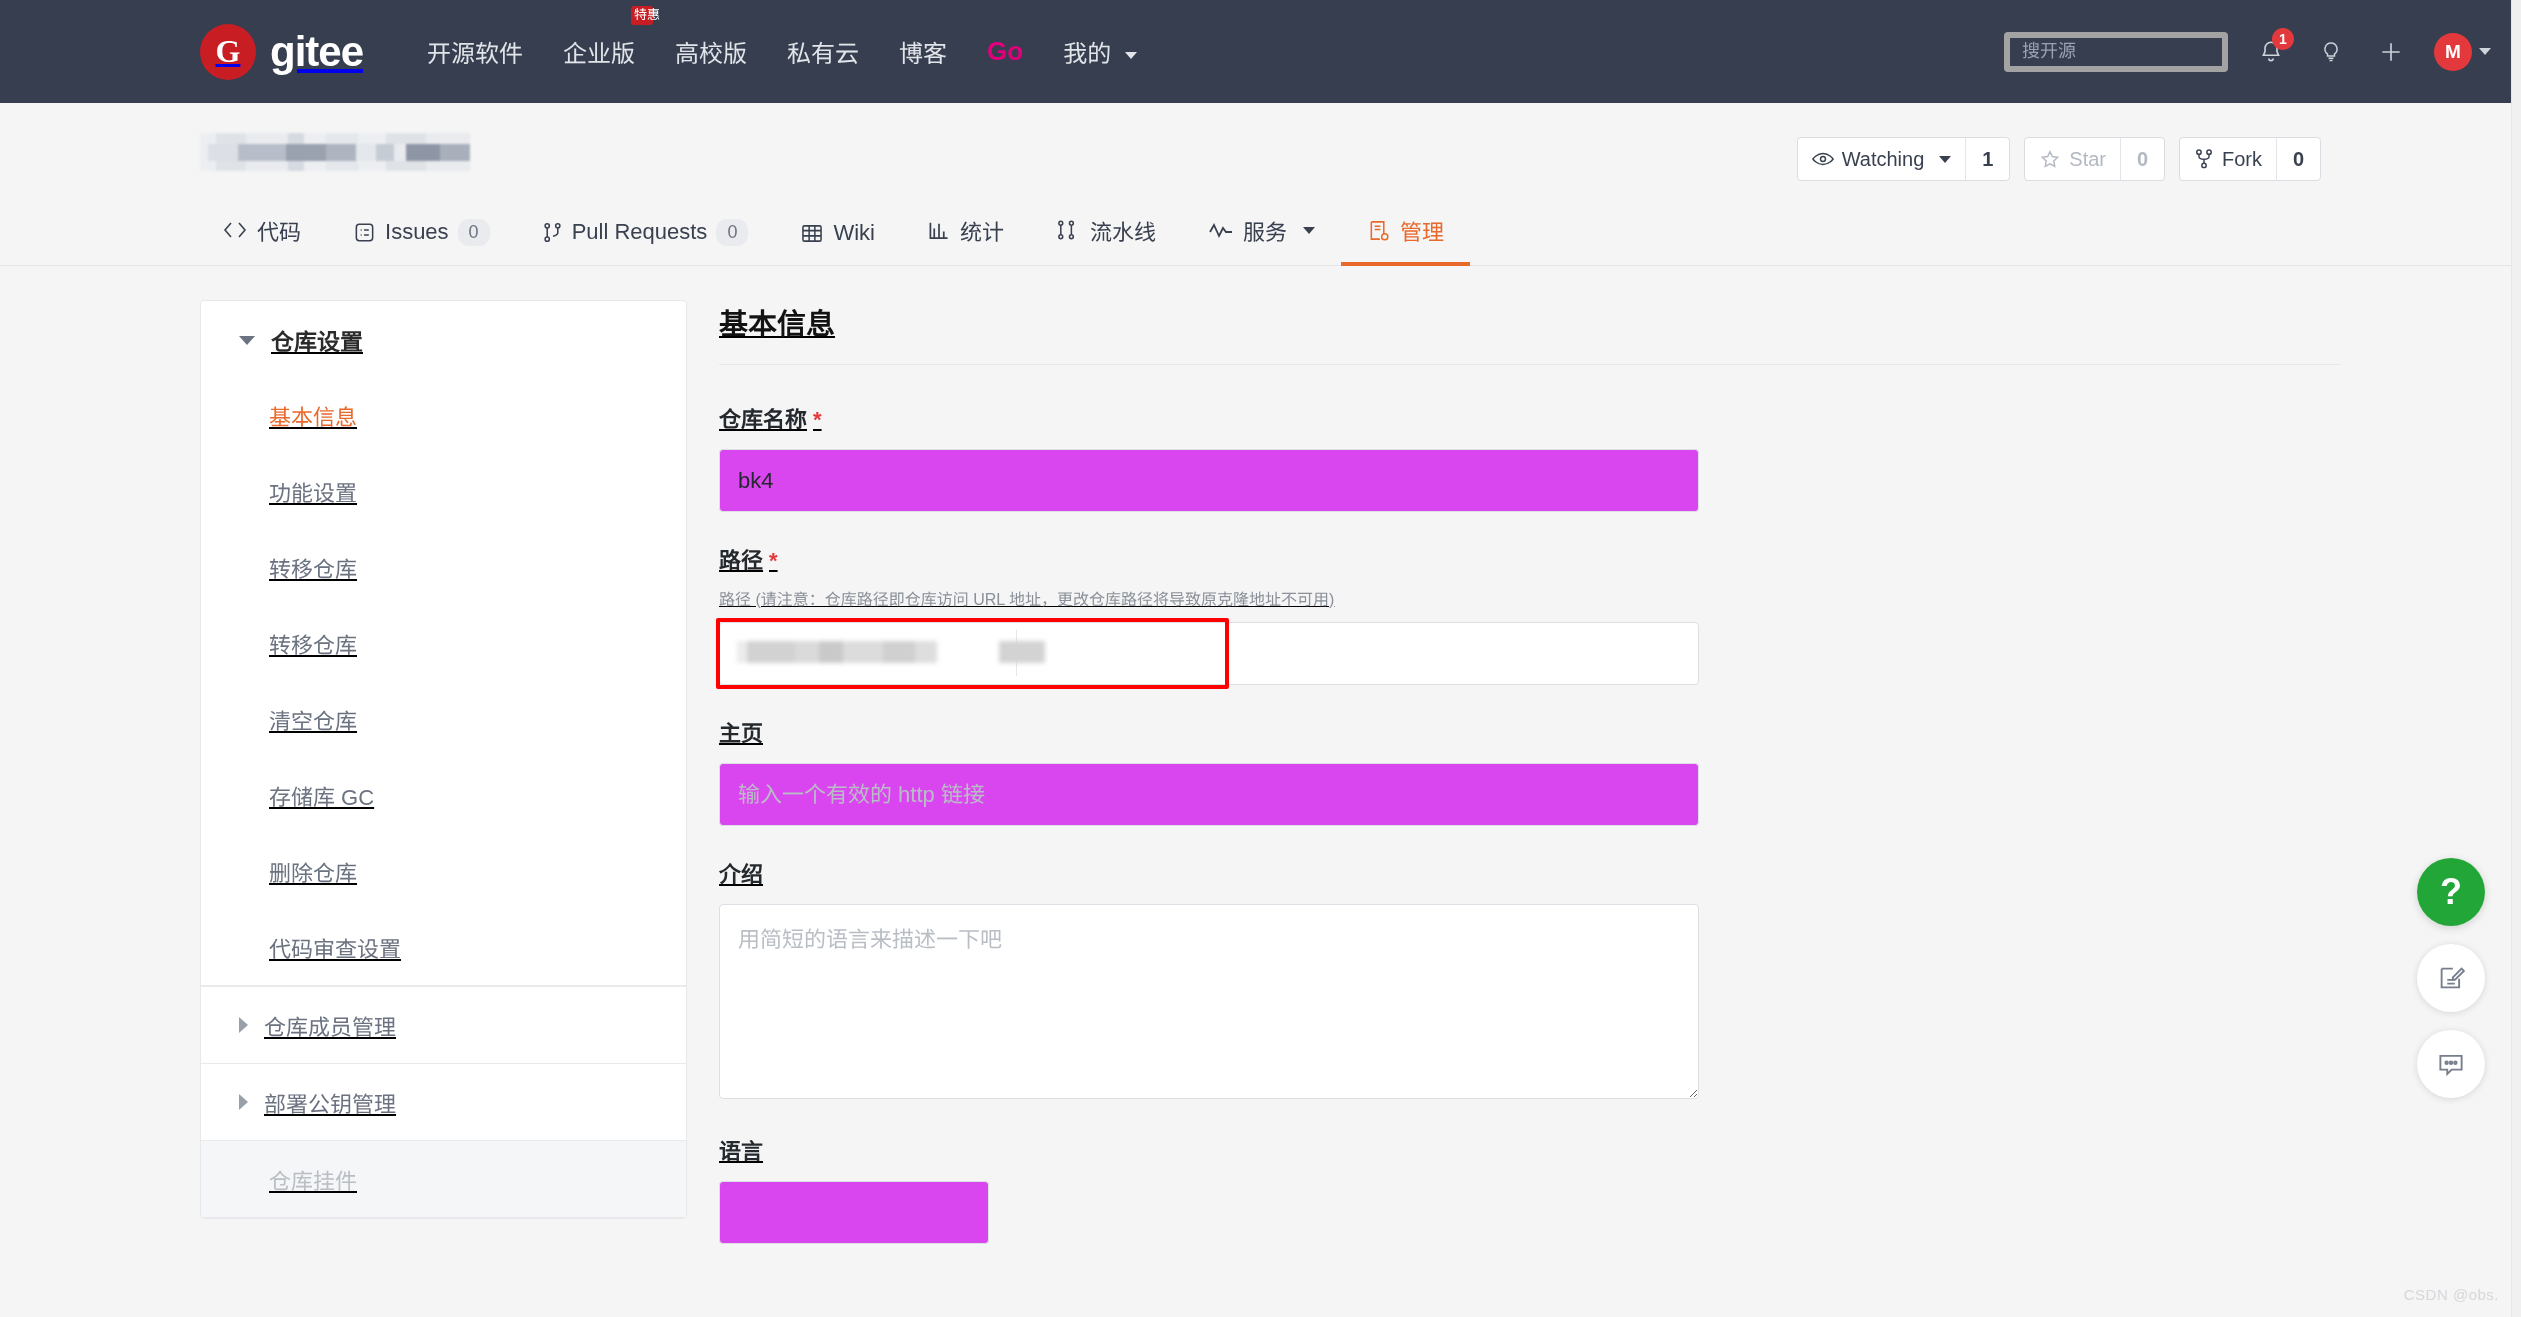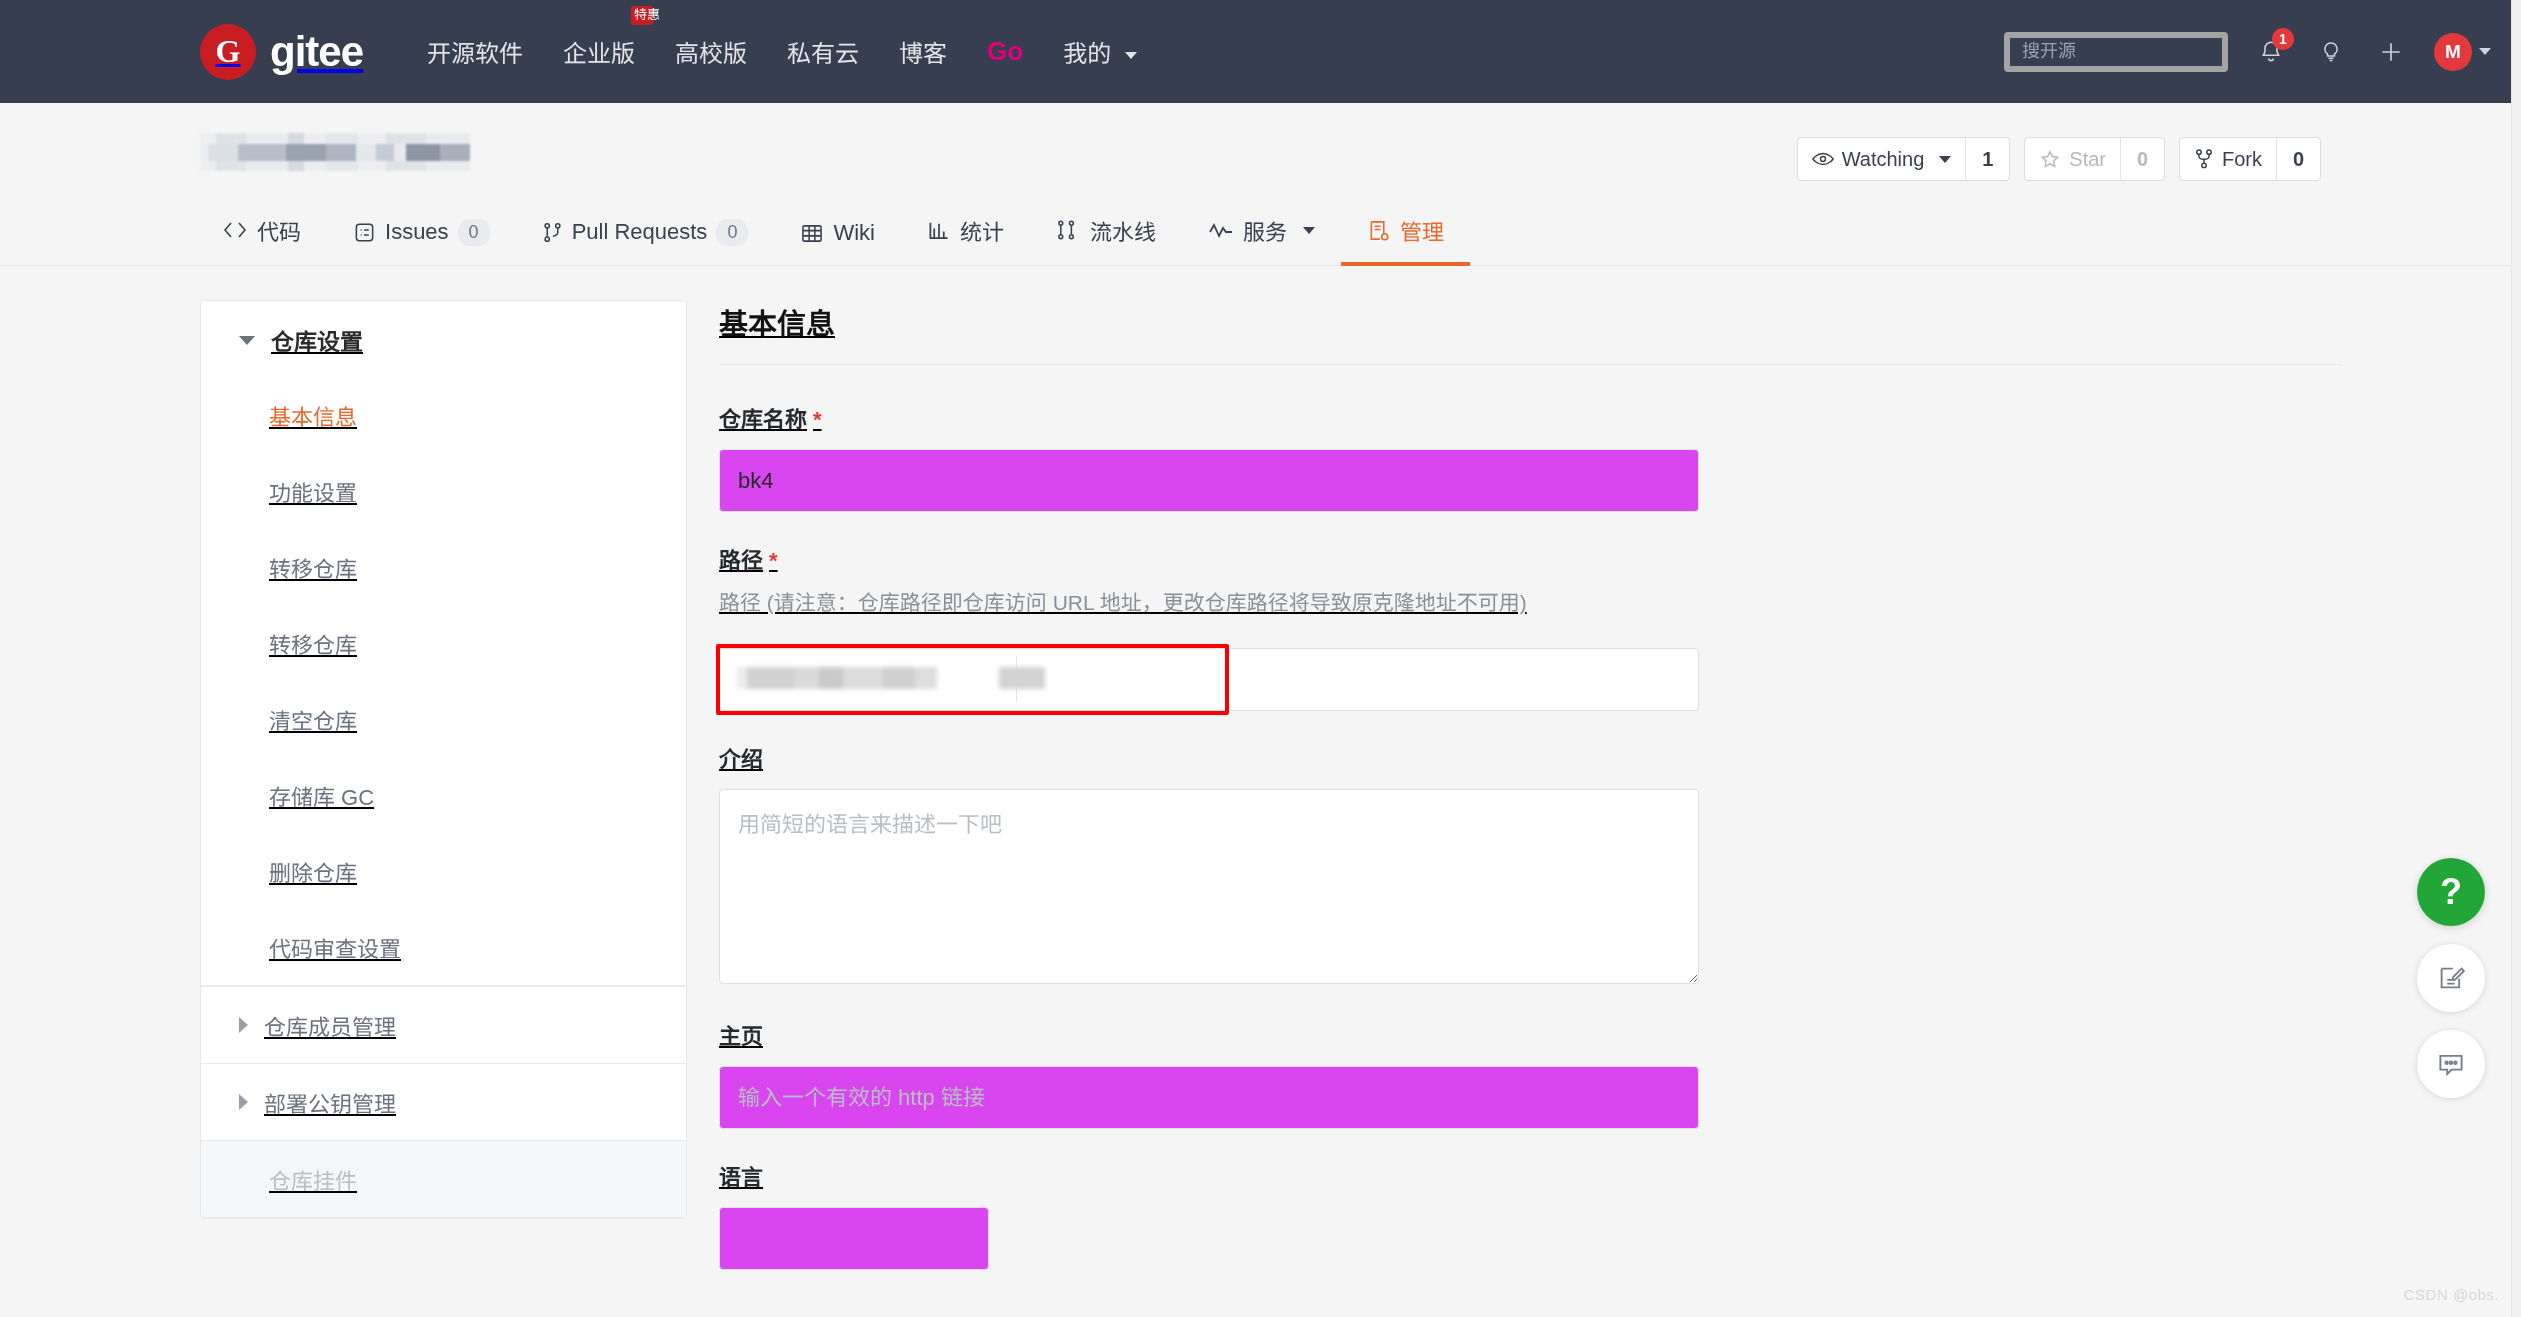--- a/index.html
+++ b/index.html
@@ -242,22 +242,22 @@
     border-bottom: 1px solid #e6e8eb;
     margin-bottom: 36px;
   }
   .field { margin-bottom: 30px; }
   .field-label {
     font-size: 22px; font-weight: 700; color: #24292e;
     margin-bottom: 16px; display: block;
   }
   .req { color: #e4393c; font-size: 22px; margin-left: 6px; }
   .field-hint {
-    font-size: 21px; color: #8a9099;
-    margin: -4px 0 32px 0;
+    font-size: 16px; color: #8a9099;
+    margin: -4px 0 12px 0;
   }
   .text-input {
     width: 980px; height: 63px;
     border: 1px solid #dcdfe4; border-radius: 4px;
     background: #d946ef; color: #24292e;
     font-size: 22px; padding: 0 18px;
     font-family: inherit;
   }
   .text-input::placeholder { color: #b9bec5; }
   .textarea {
@@ -599,27 +599,27 @@
         <div class="path-divider"></div>
         <div class="path-blur">
           <span class="blur-seg-a"></span>
             <span class="blur-seg-b"></span>
         </div>
         <div class="path-redbox"></div>
       </div>
     </div>
 
     <div class="field">
+      <label class="field-label">主页</label>
+      <input class="text-input" type="text" placeholder="输入一个有效的 http 链接" style="">
+    </div>
+
+    <div class="field">
       <label class="field-label">介绍</label>
       <textarea class="textarea" placeholder="用简短的语言来描述一下吧" style=""></textarea>
-    </div>
-
-    <div class="field">
-      <label class="field-label">主页</label>
-      <input class="text-input" type="text" placeholder="输入一个有效的 http 链接" style="">
     </div>
 
     <div class="field">
       <label class="field-label">语言</label>
       <input class="text-input" style="width: 270px;" type="text" value="">
     </div>
   </main>
 </div>
 
 <div class="float-stack">

